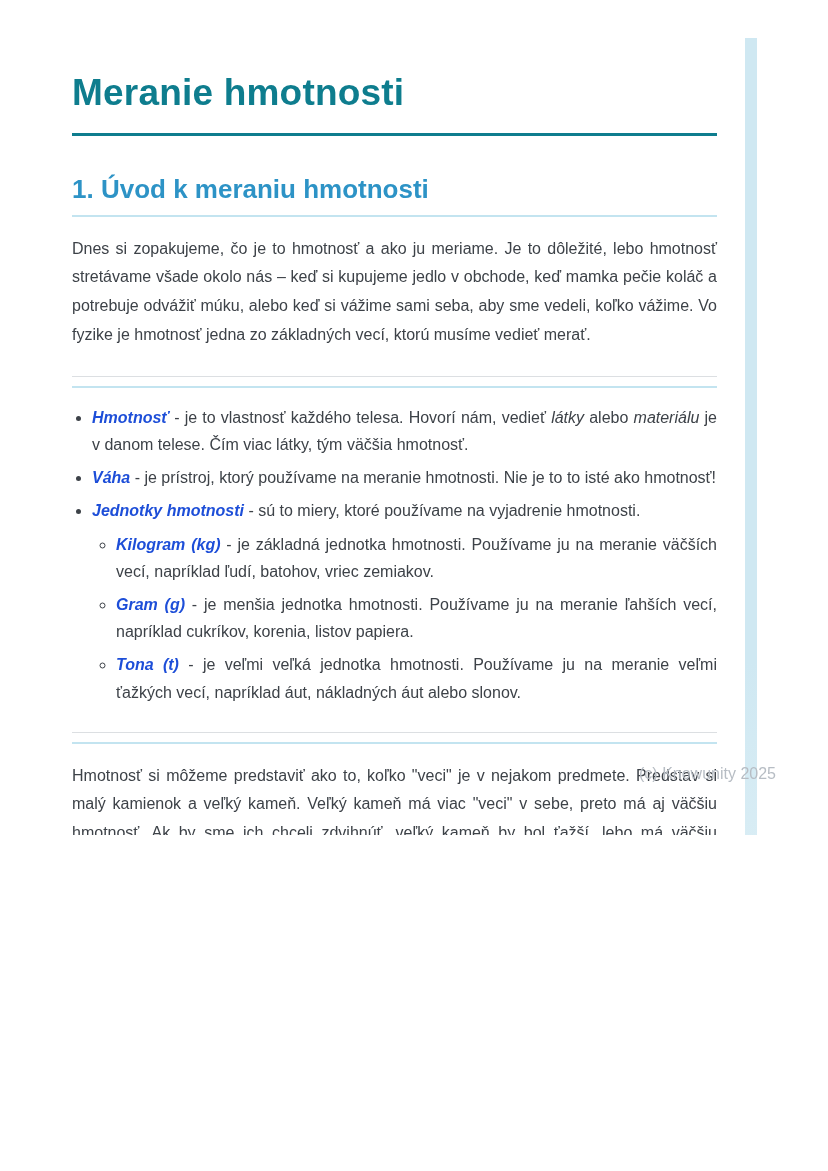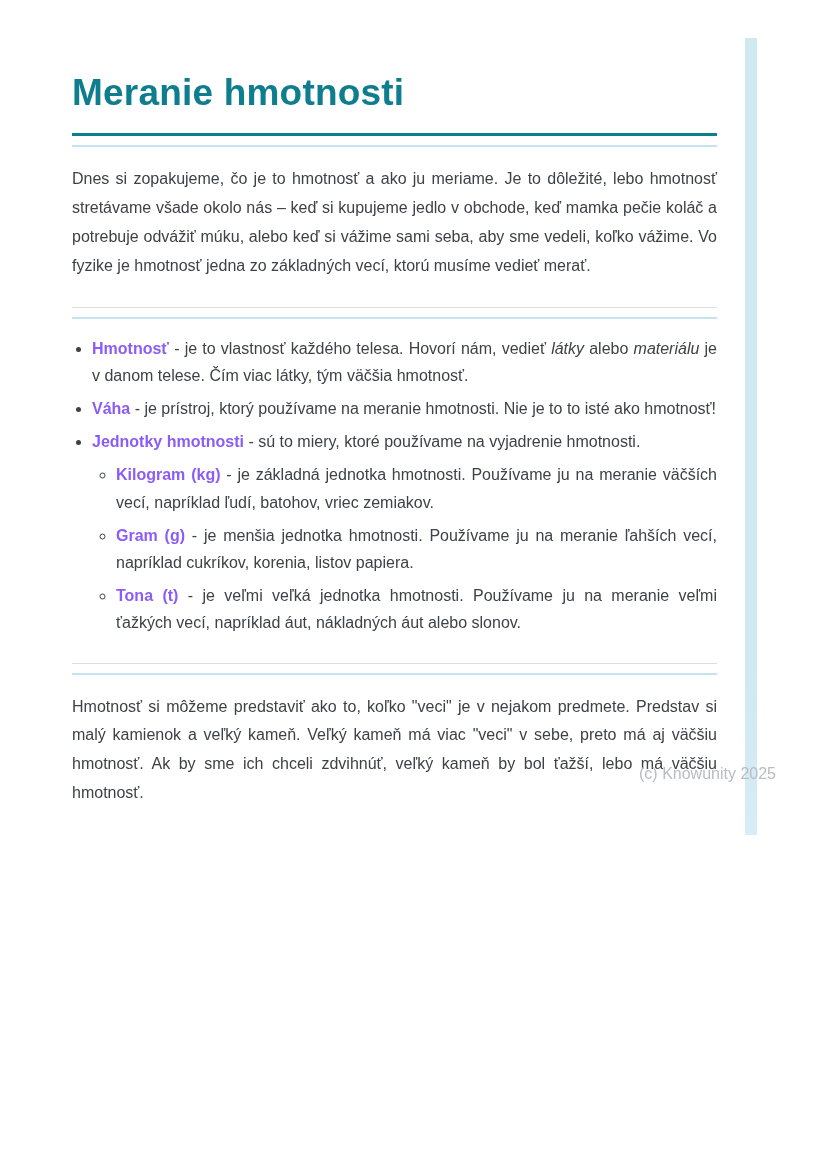--- a/index.html
+++ b/index.html
@@ -82,21 +82,21 @@
     list-style: circle;
     margin-top: 6px;
   }
   ul.sub-list > li {
     font-size: 16px;
     line-height: 1.7;
     margin-bottom: 6px;
     text-align: justify;
   }
   ul.sub-list > li:last-child { margin-bottom: 0; }
-  .term { font-weight: 700; color: #8b5cf6; }
+  .term { font-weight: 700; color: #1d4ed8; font-style: italic; }
   em.italic-term { font-style: italic; }
   h3.subsection-heading {
     margin-top: 26px;
     font-size: 21px;
     font-weight: 700;
     color: var(--subheading-cyan, #1aa7c4);
     line-height: 1.2;
   }
   .footer-credit {
     position: absolute;
@@ -110,20 +110,21 @@
 
 <div class="page">
   <div class="accent-bar"></div>
 
   <main class="content">
 
     <h1 class="doc-title">Meranie hmotnosti</h1>
     <div class="title-rule"></div>
 
     <section>
+      <h2 class="section-heading">1. Úvod k meraniu hmotnosti</h2>
       <div class="h2-rule"></div>
       <p class="body-text">Dnes si zopakujeme, čo je to hmotnosť a ako ju meriame. Je to dôležité, lebo hmotnosť stretávame všade okolo nás – keď si kupujeme jedlo v obchode, keď mamka pečie koláč a potrebuje odvážiť múku, alebo keď si vážime sami seba, aby sme vedeli, koľko vážime. Vo fyzike je hmotnosť jedna zo základných vecí, ktorú musíme vedieť merať.</p>
     </section>
 
     <hr class="divider">
 
     <section>
       <div class="h2-rule"></div>
 
       <ul class="term-list">

